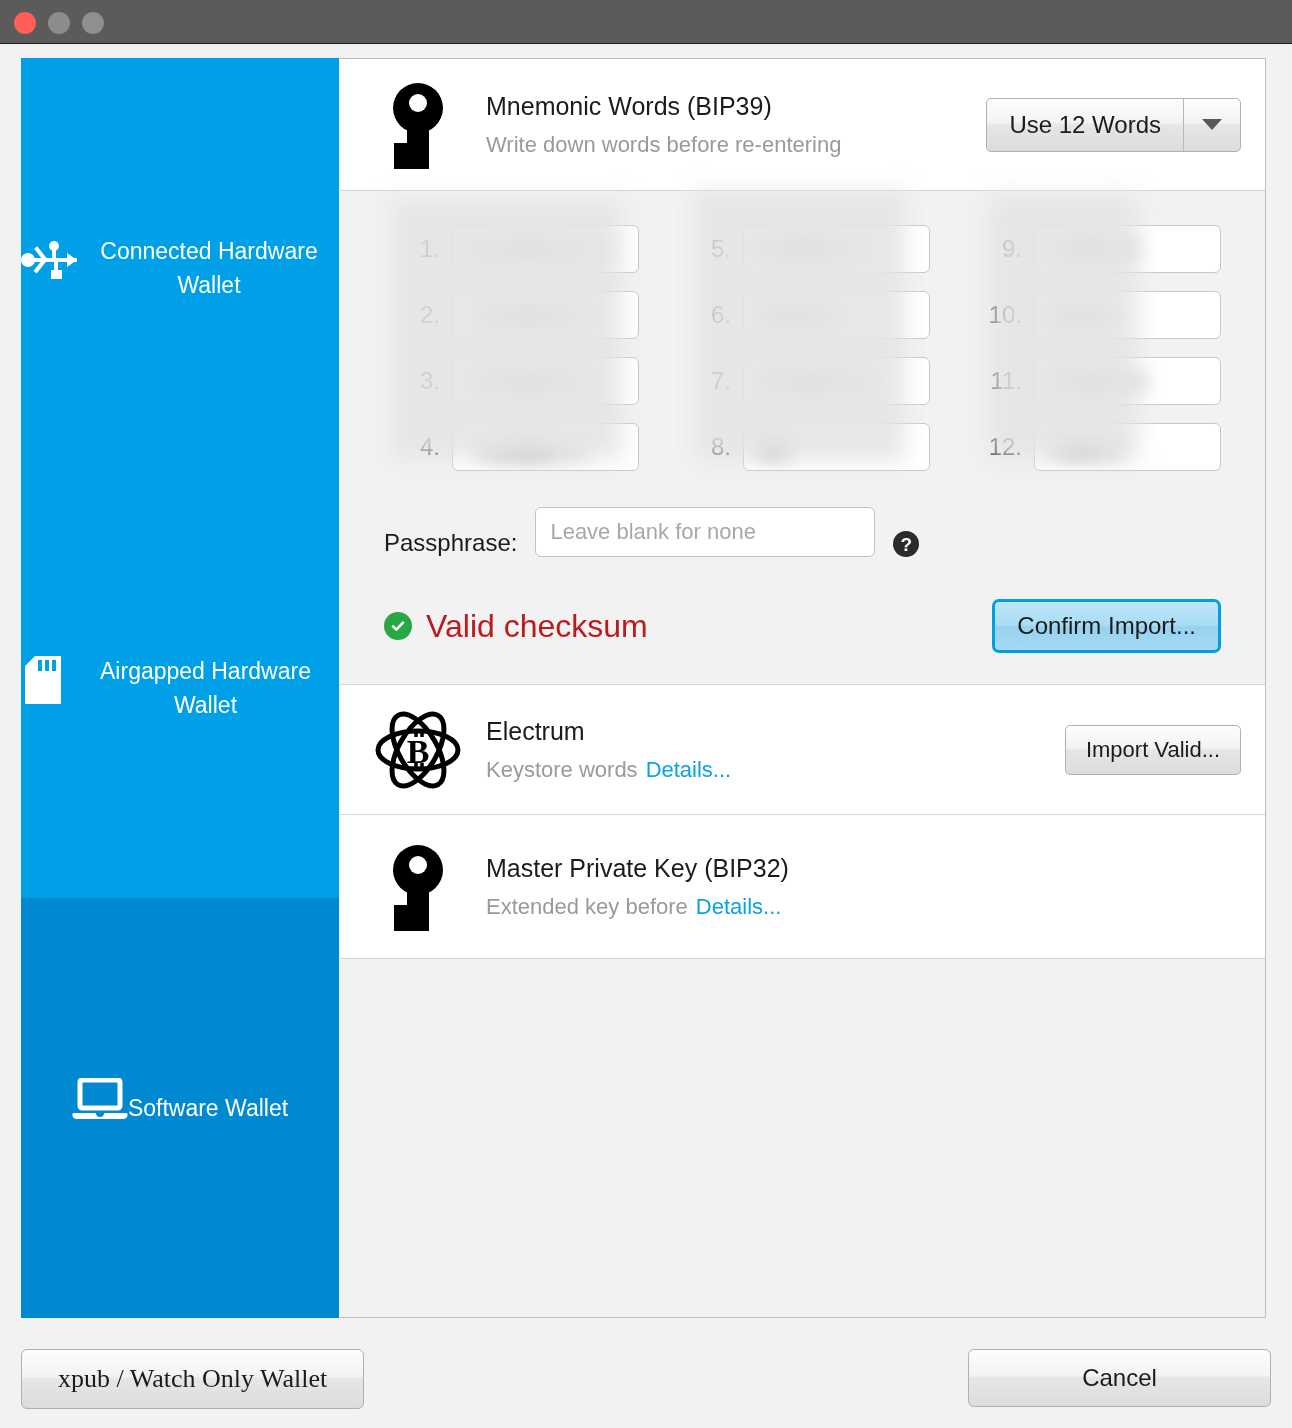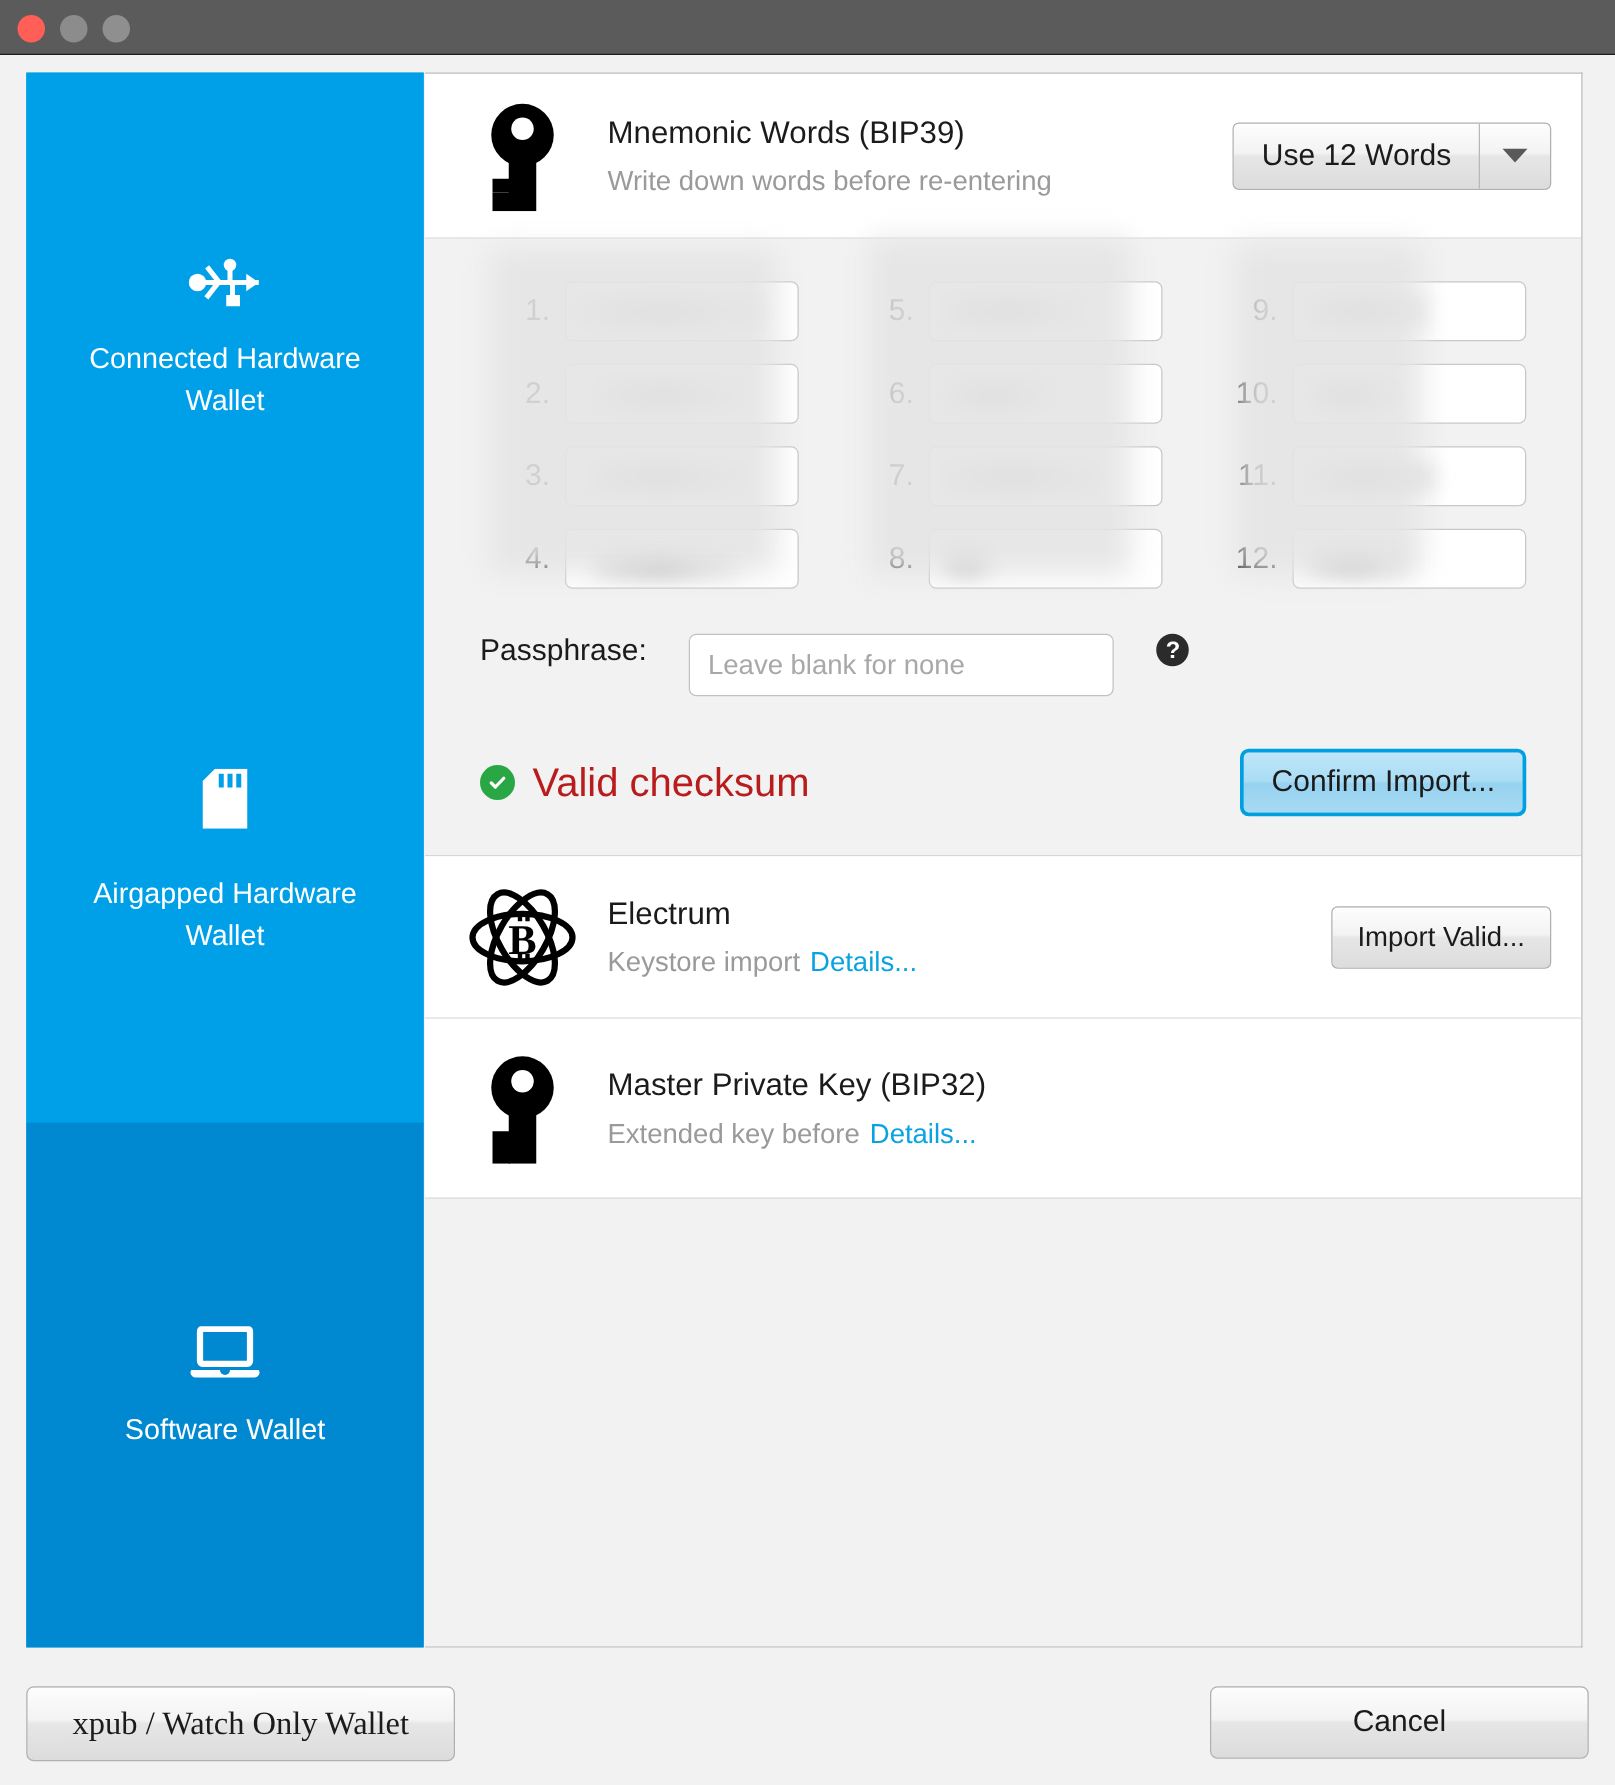--- a/index.html
+++ b/index.html
@@ -55,21 +55,21 @@
     left: 21px; top: 13px;
     width: 318px; height: 1260px;
     background: #00a0e8;
     overflow: hidden;
   }
   .side-item {
     position: absolute;
     left: 0;
     width: 318px;
     display: flex;
-    flex-direction: column;
+    flex-direction: row;
     align-items: center;
     justify-content: center;
     color: #ffffff;
     cursor: pointer;
   }
   .side-item.it0 { top: 0;   height: 420px; background: #00a0e8; }
   .side-item.it1 { top: 420px; height: 420px; background: #00a0e8; gap: 15px; }
   .side-item.it2 { top: 840px; height: 420px; background: #0089d0; }
 
   .side-icon {
@@ -229,22 +229,22 @@
     position: absolute;
     pointer-events: none;
     filter: blur(11px);
     background: rgba(228,228,228,.9);
     border-radius: 6px;
   }
 
   
   .pass-row {
     display: flex;
-    align-items: flex-start;
-    gap: 34px;
+    align-items: flex-end;
+    gap: 18px;
     padding: 36px 18px 0 18px;
   }
   .pass-label { font-size: 24px; color: #1b1b1b; }
   .pass-input {
     width: 340px; height: 50px;
     background: #ffffff;
     border: 1px solid #c2c2c2;
     border-radius: 6px;
     font-family: "Liberation Sans", sans-serif;
     font-size: 22px;
@@ -534,21 +534,21 @@
               <ellipse cx="43" cy="43" rx="40" ry="19" transform="rotate(120 43 43)"></ellipse>
             </g>
             <text x="43" y="56" text-anchor="middle" font-family="'Liberation Serif', serif" font-size="34" font-weight="bold" fill="#000000">B</text>
             <path d="M38 20 L38 66 M48 20 L48 66" stroke="#000000" stroke-width="3.5" opacity="0"></path>
             <path d="M41 22 L41 30 M47 22 L47 30 M41 56 L41 64 M47 56 L47 64" stroke="#000000" stroke-width="3.5"></path>
           </svg>
         </div>
         <div class="row-text">
           <div class="row-title">Electrum</div>
           <div class="row-sub">
-            <span>Keystore import</span><span class="details">Details...</span>
+            <span>Keystore words</span><span class="details">Details...</span>
           </div>
         </div>
         <div class="row-action">
           <button class="btn">Import Valid...</button>
         </div>
       </div>
 
       <div class="row" style="height:144px;">
         <div class="row-icon">
           <svg class="svg-ic" width="72" height="88" viewBox="0 0 72 88" fill="#000000">

